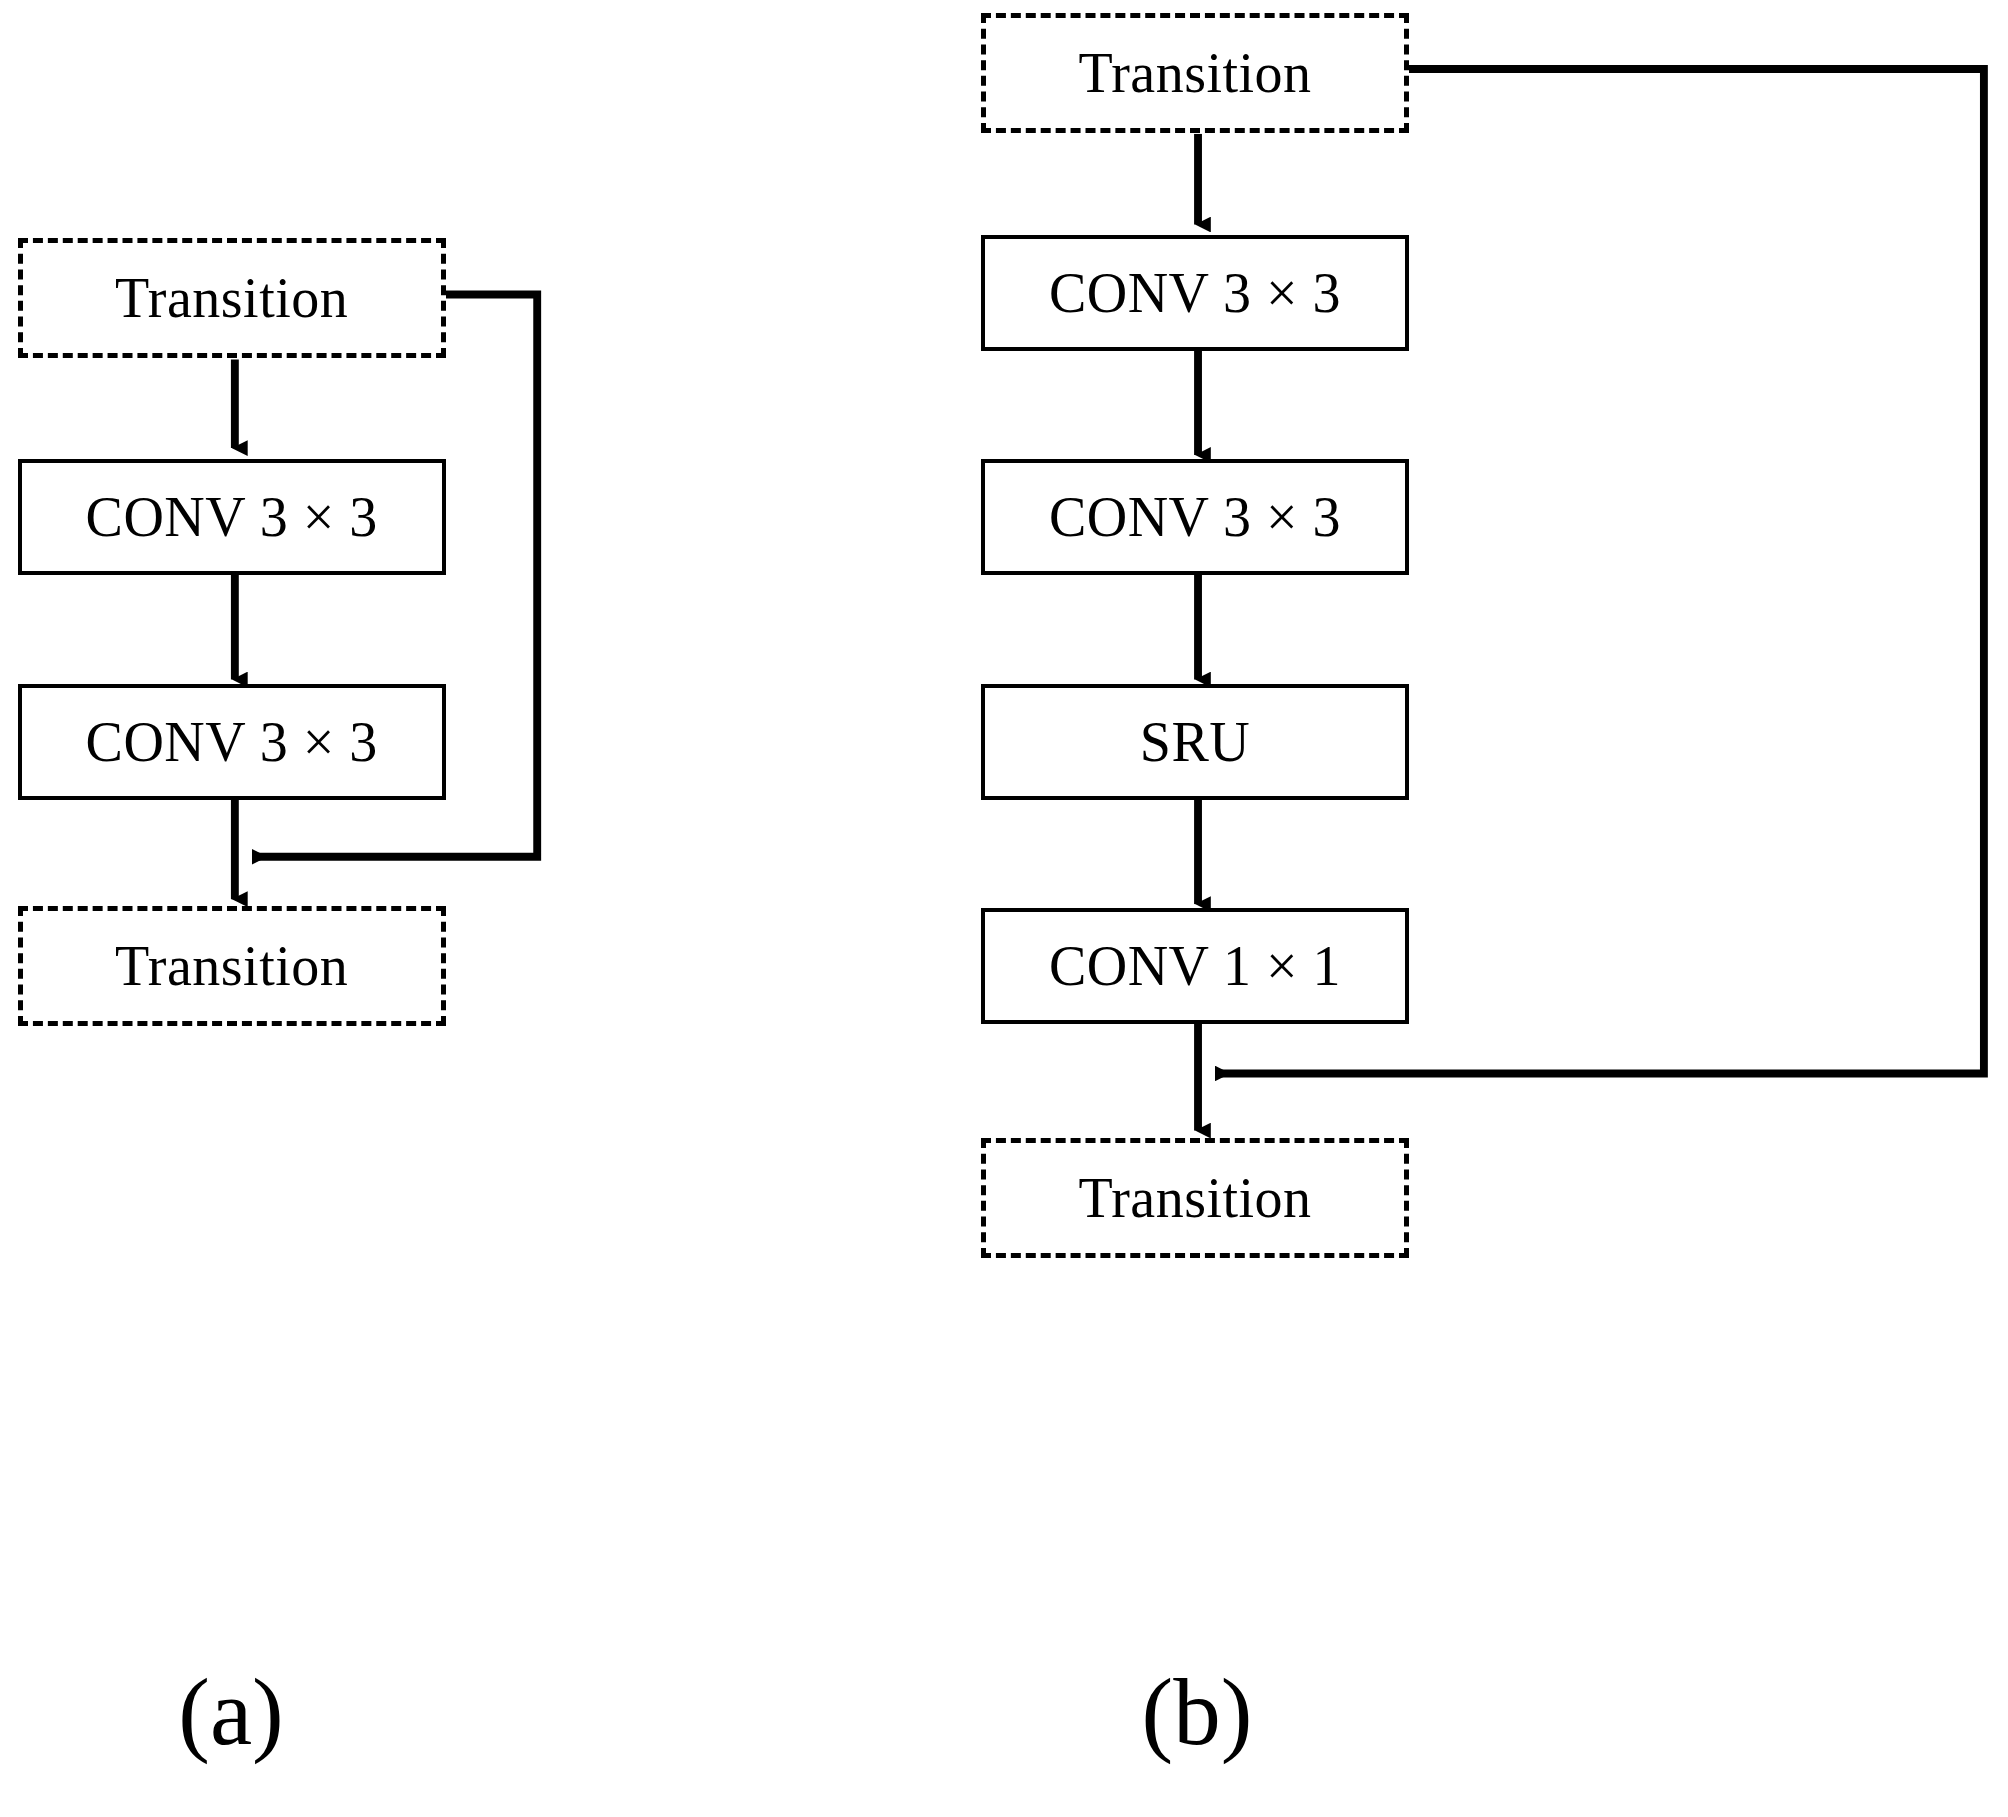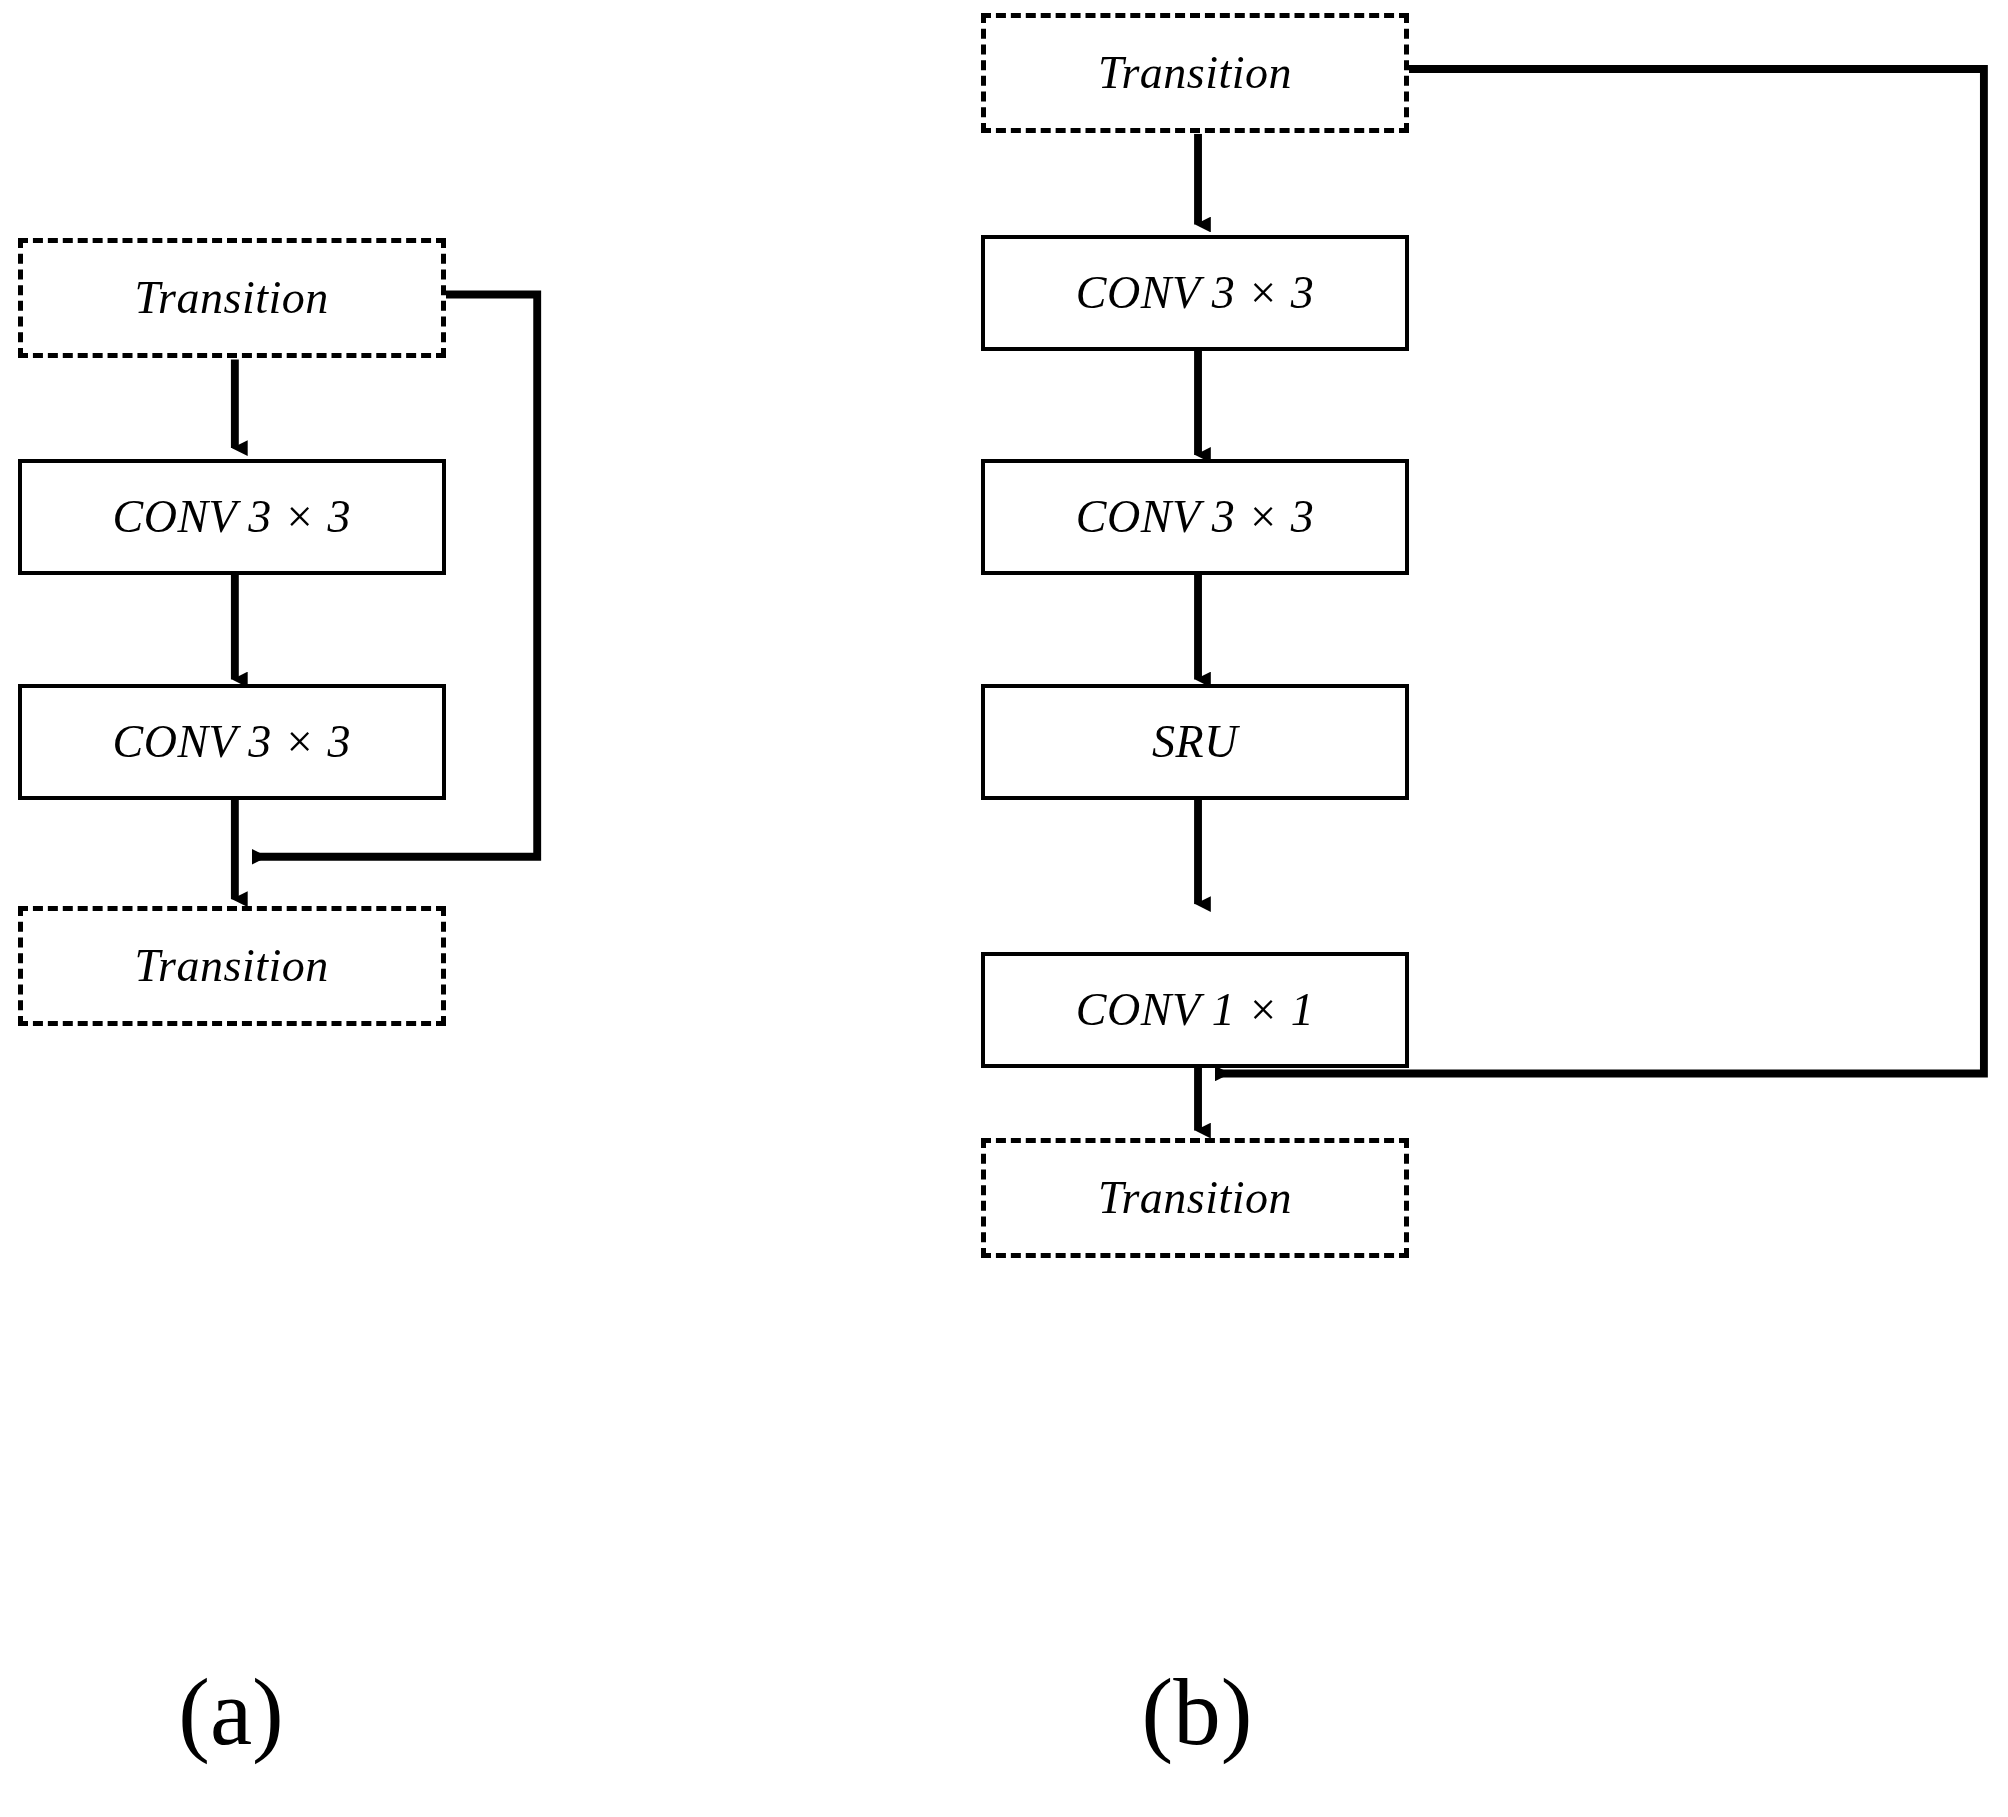--- a/index.html
+++ b/index.html
@@ -38,23 +38,22 @@
     line-height: 1;
     white-space: nowrap;
   }
   .node.solid {
     border: 4.9px solid #000000;
   }
   .node.dashed {
     border: 5.9px dashed #000000;
   }
   .node .label {
-    font-size: 46px;
+    font-size: 56px;
     letter-spacing: 0.5px;
-    font-style: italic;
   }
   .panel-caption {
     position: absolute;
     color: #000000;
     font-size: 95px;
     line-height: 1;
     text-align: center;
     white-space: nowrap;
   }
 </style>
@@ -127,21 +126,21 @@
   </div>
 
   <div class="node solid" style="left:981px; top:459px; width:428px; height:116px;">
     <span class="label">CONV 3 × 3</span>
   </div>
 
   <div class="node solid" style="left:981px; top:684px; width:428px; height:116px;align-items:center;">
     <span class="label">SRU</span>
   </div>
 
-  <div class="node solid" style="left:981px; top:908px; width:428px; height:116px;margin-top:44px;">
+  <div class="node solid" style="left:981px; top:908px; width:428px; height:116px;">
     <span class="label">CONV 1 × 1</span>
   </div>
 
   <div class="node dashed" style="left:981px; top:1138px; width:428px; height:120px;">
     <span class="label">Transition</span>
   </div>
 
   <div class="panel-caption" style="left:1069px; top:1665px; width:256px;">(b)</div>
 
 </div>

